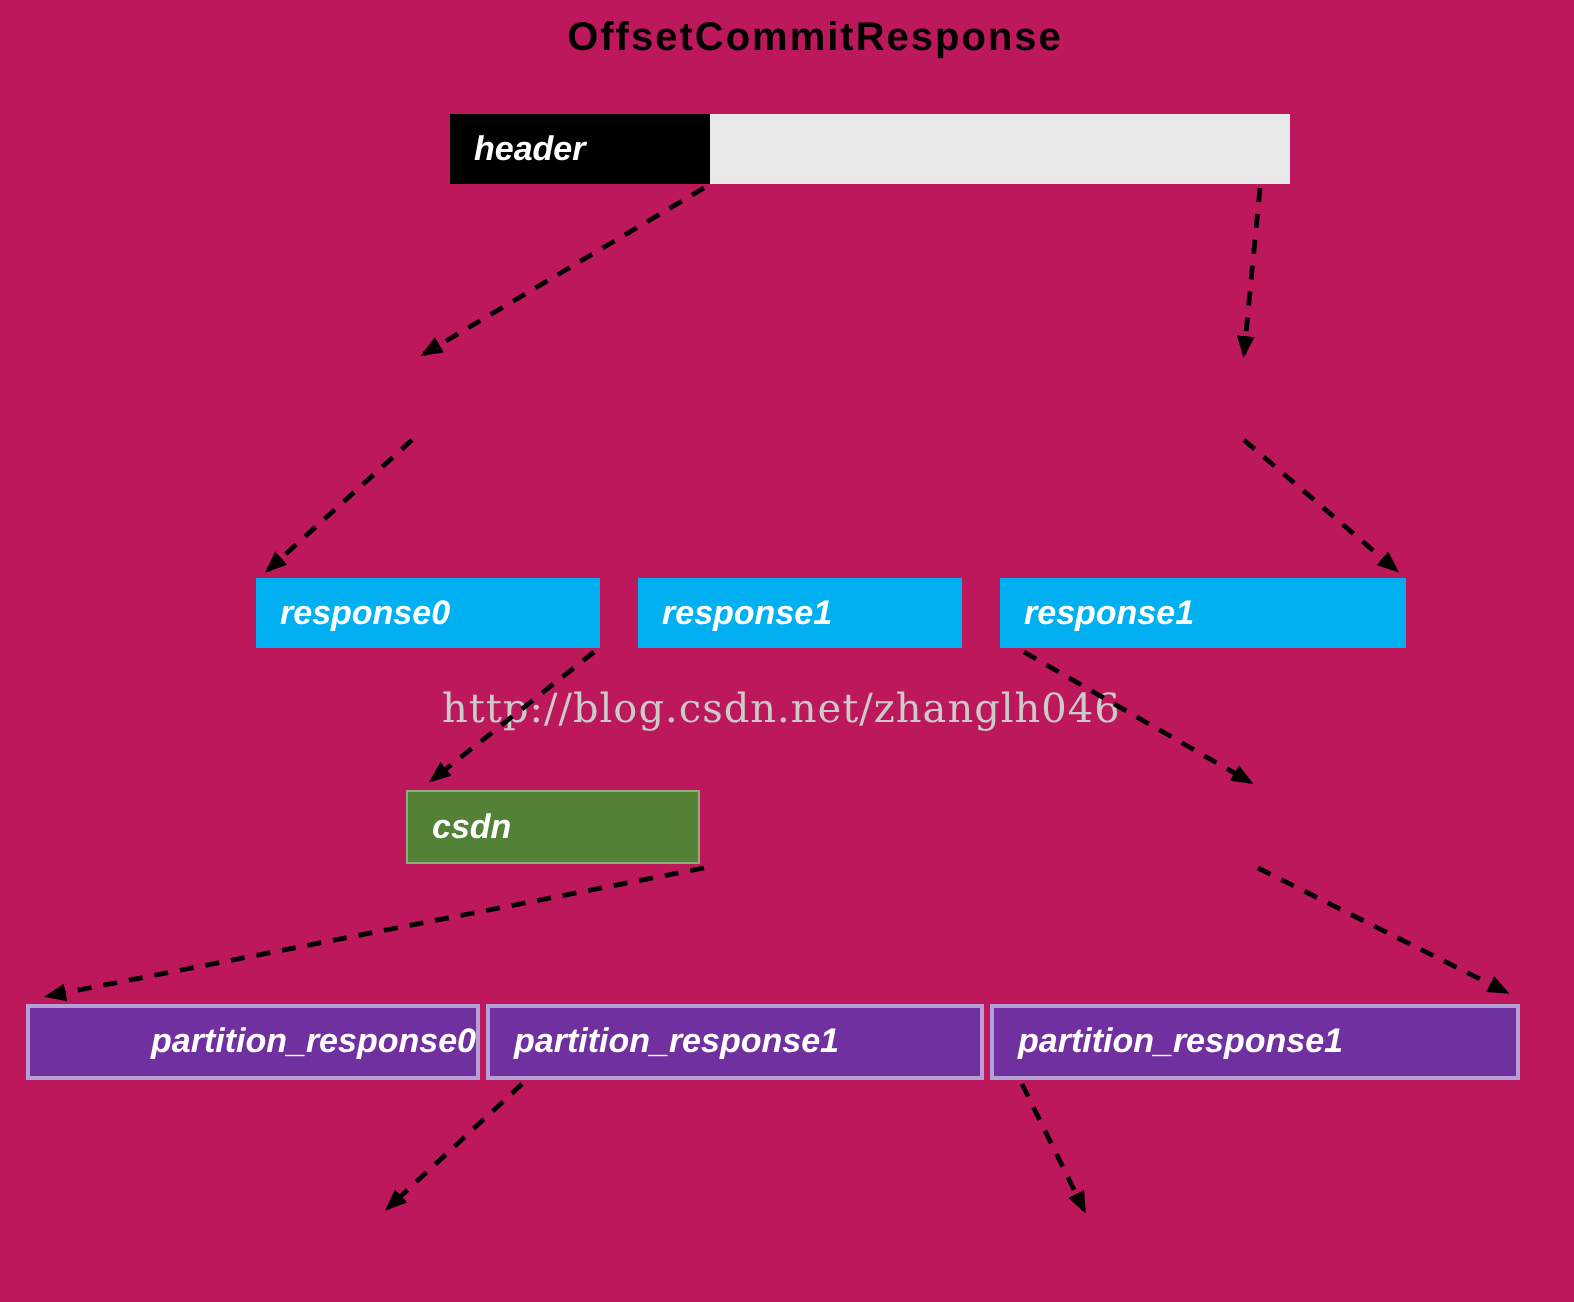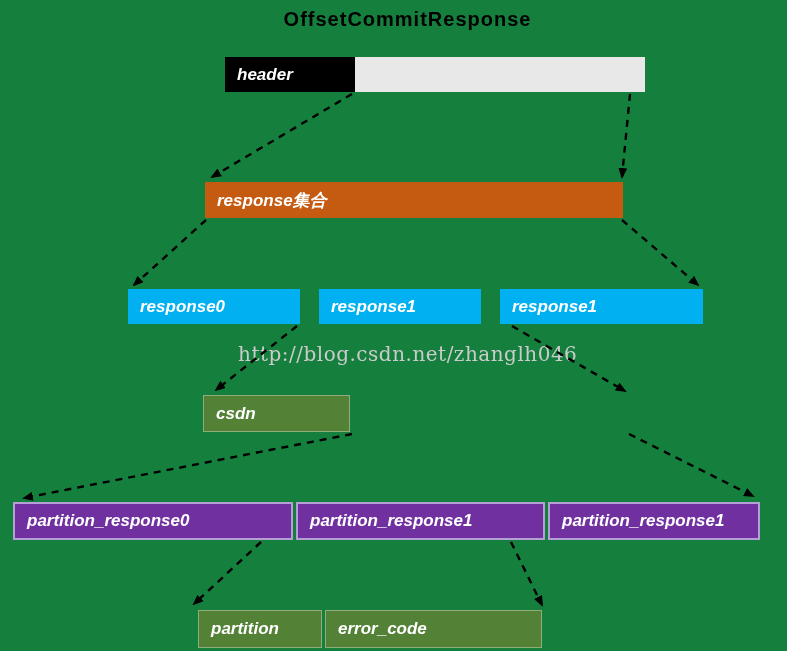--- a/index.html
+++ b/index.html
@@ -1,19 +1,19 @@
 <!DOCTYPE html>
 <html><head>
 <meta charset="utf-8">
 <style>
   html,body{margin:0;padding:0;background:#ffffff;}
   .canvas{
     position:relative;
     width:787px;height:651px;
-    background:#15803d;
+    background:#be185d;
     overflow:hidden;
     font-family:"Liberation Sans", sans-serif;
   }
   .title{
     position:absolute;
     top:8px;left:0;width:787px;
     text-align:center;
     transform:translateX(14px);
     font-size:20px;
     font-weight:bold;
@@ -22,21 +22,20 @@
   }
   .watermark{
     position:absolute;
     top:342px;left:221px;
     font-family:"DejaVu Serif", serif;
     font-size:20px;
     letter-spacing:0.5px;
     color:#cbcbcb;
     white-space:nowrap;
     z-index:1;
-    margin-left:17px;
   }
   .bar{
     position:absolute;
     display:flex;
     z-index:2;
   }
   .cell{
     display:flex;
     align-items:center;
     box-sizing:border-box;
@@ -61,21 +60,21 @@
   .row-responses .cell:nth-child(2){width:162px;}
   .row-responses .cell:nth-child(3){flex:1;}
 
   .row-topic{left:203px;top:395px;width:424px;height:37px;gap:3px;}
   .row-topic .cell{border:1px solid rgba(255,255,255,0.35);}
   .row-topic .cell:nth-child(1){width:147px;}
   .row-topic .cell:nth-child(2){flex:1;}
 
   .row-partitions{left:13px;top:502px;width:747px;height:38px;gap:3px;}
   .row-partitions .cell{border:2px solid #b4a0d6;}
-  .row-partitions .cell:nth-child(1){width:280px;}
+  .row-partitions .cell:nth-child(1){width:227px;justify-content:flex-end;}
   .row-partitions .cell:nth-child(2){width:249px;}
   .row-partitions .cell:nth-child(3){flex:1;}
 
   .row-detail{left:198px;top:610px;width:344px;height:38px;gap:3px;}
   .row-detail .cell{border:1px solid rgba(255,255,255,0.35);}
   .row-detail .cell:nth-child(1){width:124px;}
   .row-detail .cell:nth-child(2){flex:1;}
 
   .arrows-layer{
     position:absolute;
@@ -92,25 +91,20 @@
   <div class="title">OffsetCommitResponse</div>
 
   <div class="watermark" style="color: rgb(203, 203, 203);">http://blog.csdn.net/zhanglh046</div>
 
   <div class="bar row-message">
     <div class="cell" style="background: rgb(0, 0, 0);">
         <span>header</span>
       </div>
   </div>
 
-  <div class="bar row-response-set">
-    <div class="cell" style="background: rgb(197, 90, 17);">
-        <span>response集合</span>
-      </div>
-  </div>
 
   <div class="bar row-responses">
     <div class="cell" style="background: rgb(0, 176, 240);">
         <span>response0</span>
       </div>
     <div class="cell" style="background: rgb(0, 176, 240);">
         <span>response1</span>
       </div>
     <div class="cell" style="background: rgb(0, 176, 240);">
         <span>response1</span>
@@ -128,28 +122,20 @@
         <span>partition_response0</span>
       </div>
     <div class="cell" style="background: rgb(112, 48, 160);">
         <span>partition_response1</span>
       </div>
     <div class="cell" style="background: rgb(112, 48, 160);">
         <span>partition_response1</span>
       </div>
   </div>
 
-  <div class="bar row-detail">
-    <div class="cell" style="background: rgb(83, 129, 53);">
-        <span>partition</span>
-      </div>
-    <div class="cell" style="background: rgb(83, 129, 53);">
-        <span>error_code</span>
-      </div>
-  </div>
 
   <svg class="arrows-layer" viewBox="0 0 787 651">
     <defs>
       <marker id="ah" markerWidth="11" markerHeight="9" refX="9" refY="4.5" orient="auto" markerUnits="userSpaceOnUse">
         <path d="M0,0 L11,4.5 L0,9 z" fill="#000000"></path>
       </marker>
     </defs>
   <line x1="352" y1="94" x2="212" y2="177" stroke="#000000" stroke-width="2.4" stroke-dasharray="7 6" marker-end="url(#ah)"></line>
       <line x1="630" y1="94" x2="622" y2="177" stroke="#000000" stroke-width="2.4" stroke-dasharray="7 6" marker-end="url(#ah)"></line>
       <line x1="206" y1="220" x2="134" y2="285" stroke="#000000" stroke-width="2.4" stroke-dasharray="7 6" marker-end="url(#ah)"></line>

